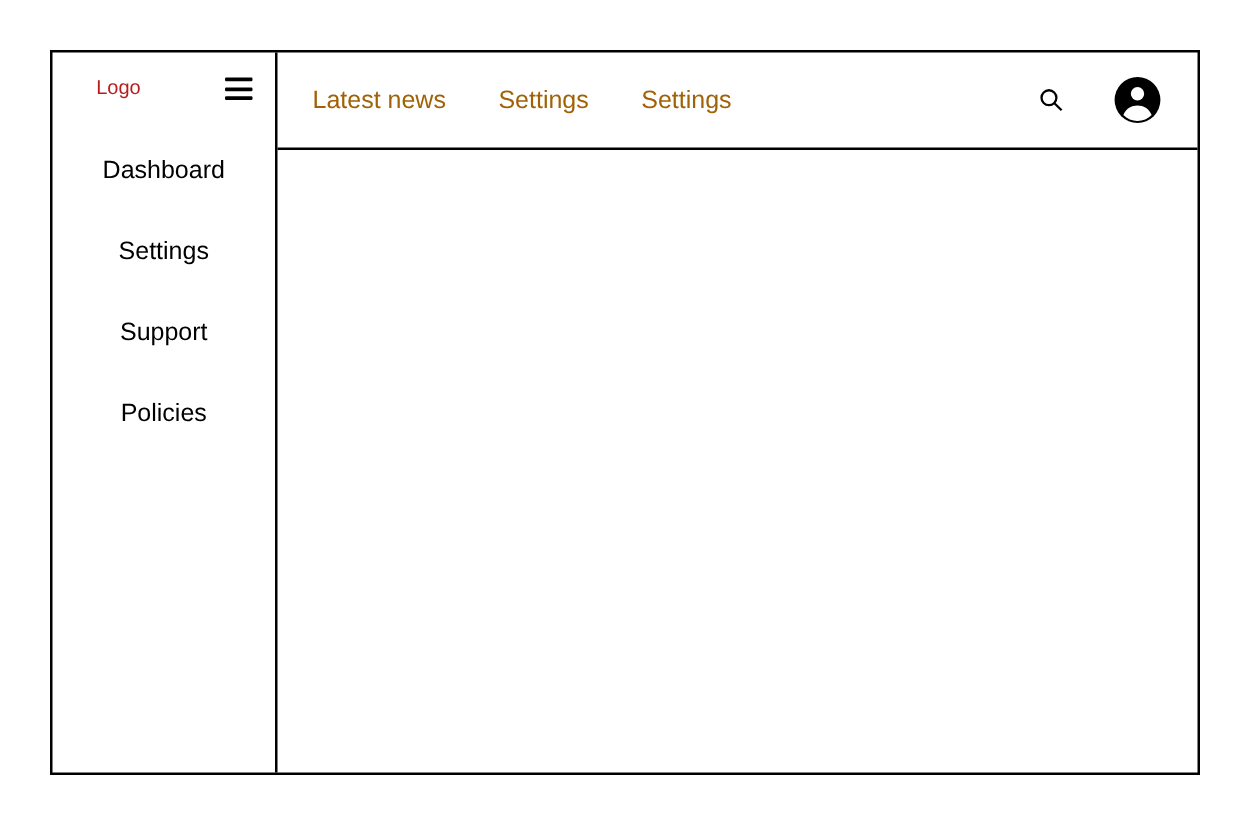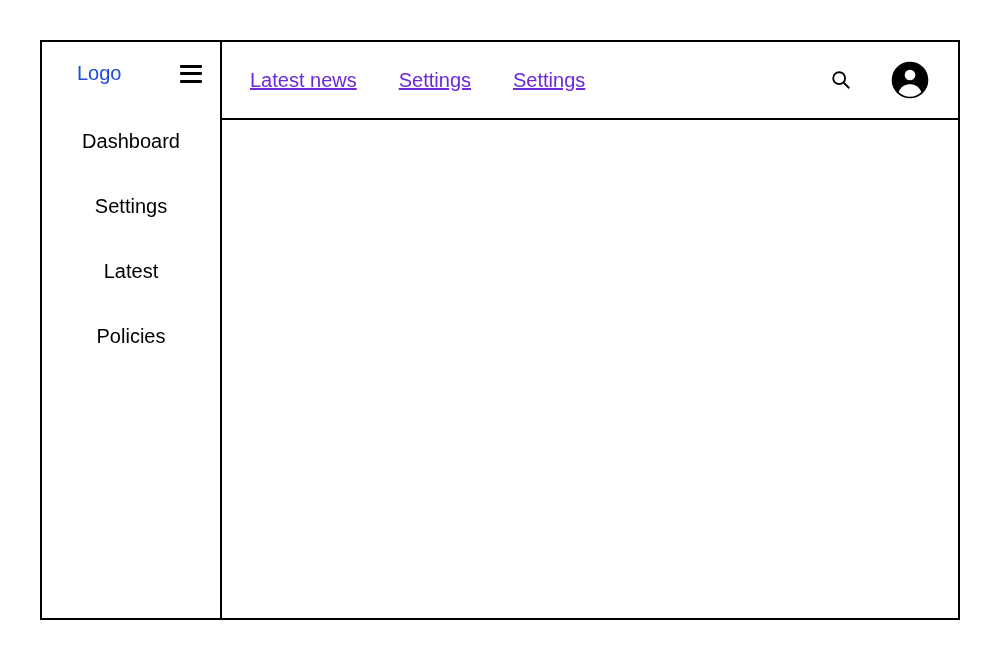--- a/index.html
+++ b/index.html
@@ -33,22 +33,22 @@
       align-items: center;
     }
     .sidebar-header {
       width: 100%;
       display: flex;
       align-items: center;
       justify-content: space-between;
       padding: 20px 18px 10px 35px;
     }
     .logo {
-      font-size: 20px;
-      color: #1d4ed8;
+      font-size: 16px;
+      color: #b91c1c;
       text-align: center;
     }
     .hamburger {
       width: 22px;
       height: 18px;
       display: flex;
       flex-direction: column;
       justify-content: space-between;
       cursor: pointer;
     }
@@ -83,23 +83,22 @@
       display: flex;
       align-items: center;
       padding: 0 28px;
     }
     .tabs {
       display: flex;
       gap: 42px;
     }
     .tab {
       font-size: 20px;
-      color: #6d28d9;
+      color: #a16207;
       cursor: pointer;
-      text-decoration: underline;
     }
     .topbar-right {
       margin-left: auto;
       display: flex;
       align-items: center;
       gap: 38px;
     }
     .search-icon {
       width: 22px;
       height: 22px;
@@ -128,21 +127,21 @@
       </div>
     </div>
     <nav class="sidebar-nav">
       <div class="sidebar-item">
         <span>Dashboard</span>
       </div>
       <div class="sidebar-item">
         <span>Settings</span>
       </div>
       <div class="sidebar-item">
-        <span>Latest</span>
+        <span>Support</span>
       </div>
       <div class="sidebar-item">
         <span>Policies</span>
       </div>
     </nav>
   </aside>
 
   <main class="main">
     <div class="topbar">
       <div class="tabs">

